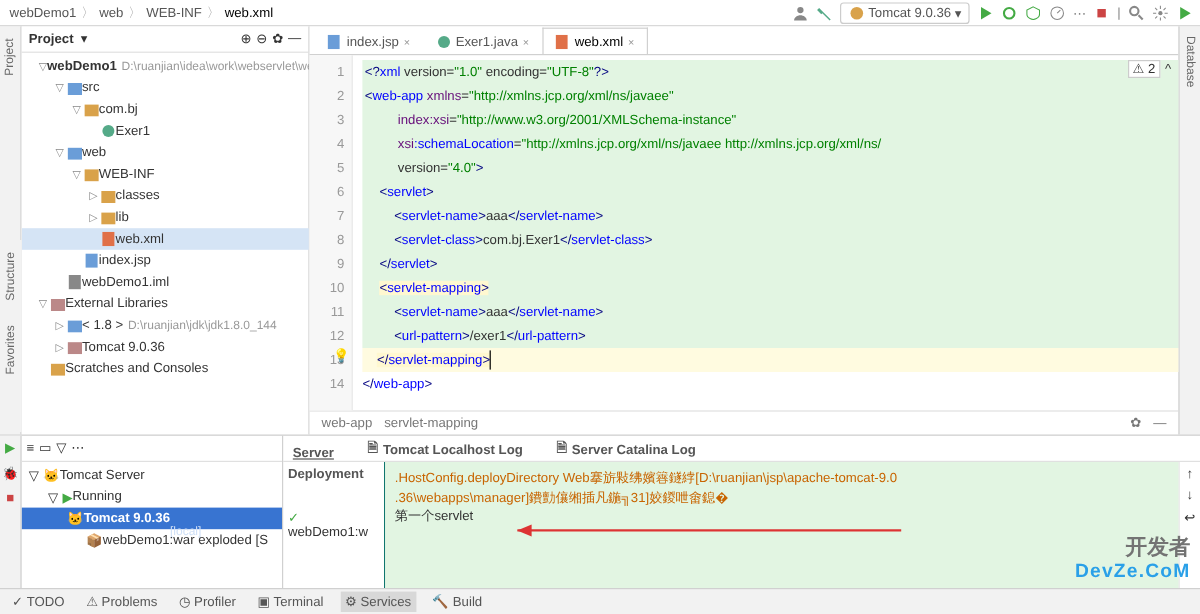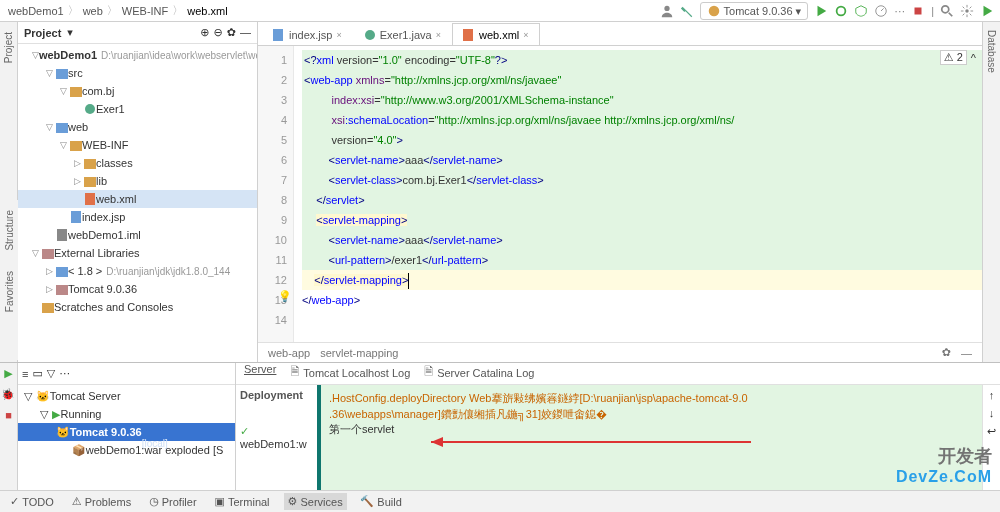--- a/index.html
+++ b/index.html
@@ -42,24 +42,24 @@
 .right-strip .lbl { writing-mode:vertical-lr; font-size:10px; color:#666; }
 .services { height:128px; background:#fff; border-top:1px solid #c0c0c0; display:flex; }
 .svc-left { width:218px; border-right:1px solid #d0d0d0; display:flex; flex-direction:column; }
 .svc-toolbar { height:22px; border-bottom:1px solid #e0e0e0; display:flex; align-items:center; padding:0 4px; gap:4px; }
 .svc-tree { flex:1; padding:2px 0; overflow:hidden; }
 .svc-node { display:flex; align-items:center; height:18px; padding-left:6px; }
 .svc-node.sel { background:#3874d1; color:#fff; }
 .svc-node .dim { color:#999; font-size:10px;margin-top:22px; }
 .svc-node.sel .dim { color:#cfe0f7; }
 .svc-right { flex:1; display:flex; flex-direction:column; }
-.svc-tabs { height:22px; border-bottom:1px solid #e0e0e0; display:flex; align-items:flex-start; padding:0 8px; gap:14px; }
+.svc-tabs { height:22px; border-bottom:1px solid #e0e0e0; display:flex; align-items:flex-end; padding:0 8px; gap:28px;font-weight:bold; }
 .svc-tabs .t { color:#555; cursor:pointer; display:flex; gap:4px; align-items:center; }
 .svc-body { flex:1; display:flex; }
-.svc-dep { width:85px; border-right:4px solid #0f766e; padding:4px; font-size:10px; color:#555; }
+.svc-dep { width:85px; border-right:1px solid #0f766e; padding:4px; font-size:10px; color:#555; }
 .svc-out { flex:1; background:#e2f5e2; padding:6px 8px; font-family:Consolas,monospace; font-size:12px; position:relative; overflow:hidden; }
 .svc-out .orange { color:#c86400; }
 .svc-out .arrow-red { position:absolute; left:110px; top:50px; }
 .svc-tools { width:18px; border-left:1px solid #e0e0e0; display:flex; flex-direction:column; align-items:center; gap:6px; padding-top:4px; }
 .devze { position:absolute; right:8px; bottom:26px; font-family:Arial; font-weight:bold; text-align:right; pointer-events:none; }
 .devze .cn{color:#737373;font-size:18px}.devze .en{color:#2aa0e8;font-size:16px;letter-spacing:1px}
 .bottom-bar { height:22px; background:#f2f2f2; border-top:1px solid #d0d0d0; display:flex; align-items:center; padding:0 6px; gap:10px; }
 .bottom-bar .item { display:flex; align-items:center; gap:3px; color:#555; cursor:pointer; padding:2px 4px; }
 .bottom-bar .item.active { background:#d8d8d8; }
 .icon-svg{width:12px;height:12px;}
@@ -292,20 +292,21 @@
         <div class="code-badges">
             <span style="background:#fff;border:1px solid #ccc;padding:0 3px">⚠ <span>2</span></span>
             <span>^</span>
           </div>
         <span class="bulb">💡</span>
         <div class="code-line hl"><span class="kw">&lt;?</span><span class="attr">xml</span> version=<span class="str">"1.0"</span> encoding=<span class="str">"UTF-8"</span><span class="kw">?&gt;</span></div>
         <div class="code-line hl"><span class="kw">&lt;</span><span class="attr">web-app</span> <span class="ns">xmlns</span>=<span class="str">"http://xmlns.jcp.org/xml/ns/javaee"</span></div>
         <div class="code-line hl">         <span class="ns">index:xsi</span>=<span class="str">"http://www.w3.org/2001/XMLSchema-instance"</span></div>
         <div class="code-line hl">         <span class="ns">xsi</span><span class="attr">:schemaLocation</span>=<span class="str">"http://xmlns.jcp.org/xml/ns/javaee http://xmlns.jcp.org/xml/ns/</span></div>
         <div class="code-line hl">         version=<span class="str">"4.0"</span><span class="kw">&gt;</span></div>
+        <div class="code-line hl">    <span class="kw">&lt;</span><span class="attr">servlet</span><span class="kw">&gt;</span></div>
         <div class="code-line hl">        <span class="kw">&lt;</span><span class="attr">servlet-name</span><span class="kw">&gt;</span>aaa<span class="kw">&lt;/</span><span class="attr">servlet-name</span><span class="kw">&gt;</span></div>
         <div class="code-line hl">        <span class="kw">&lt;</span><span class="attr">servlet-class</span><span class="kw">&gt;</span>com.bj.Exer1<span class="kw">&lt;/</span><span class="attr">servlet-class</span><span class="kw">&gt;</span></div>
         <div class="code-line hl">    <span class="kw">&lt;/</span><span class="attr">servlet</span><span class="kw">&gt;</span></div>
         <div class="code-line hl">    <span class="hl-y"><span class="kw">&lt;</span><span class="attr">servlet-mapping</span><span class="kw">&gt;</span></span></div>
         <div class="code-line hl">        <span class="kw">&lt;</span><span class="attr">servlet-name</span><span class="kw">&gt;</span>aaa<span class="kw">&lt;/</span><span class="attr">servlet-name</span><span class="kw">&gt;</span></div>
         <div class="code-line hl">        <span class="kw">&lt;</span><span class="attr">url-pattern</span><span class="kw">&gt;</span>/exer1<span class="kw">&lt;/</span><span class="attr">url-pattern</span><span class="kw">&gt;</span></div>
         <div class="code-line" style="background:#fffbe0">    <span class="hl-y"><span class="kw">&lt;/</span><span class="attr">servlet-mapping</span><span class="kw">&gt;</span></span><span style="border-left:1px solid #000;height:16px;display:inline-block;vertical-align:middle"></span></div>
         <div class="code-line"><span class="kw">&lt;/</span><span class="attr">web-app</span><span class="kw">&gt;</span></div>
       </div>
     </div>

